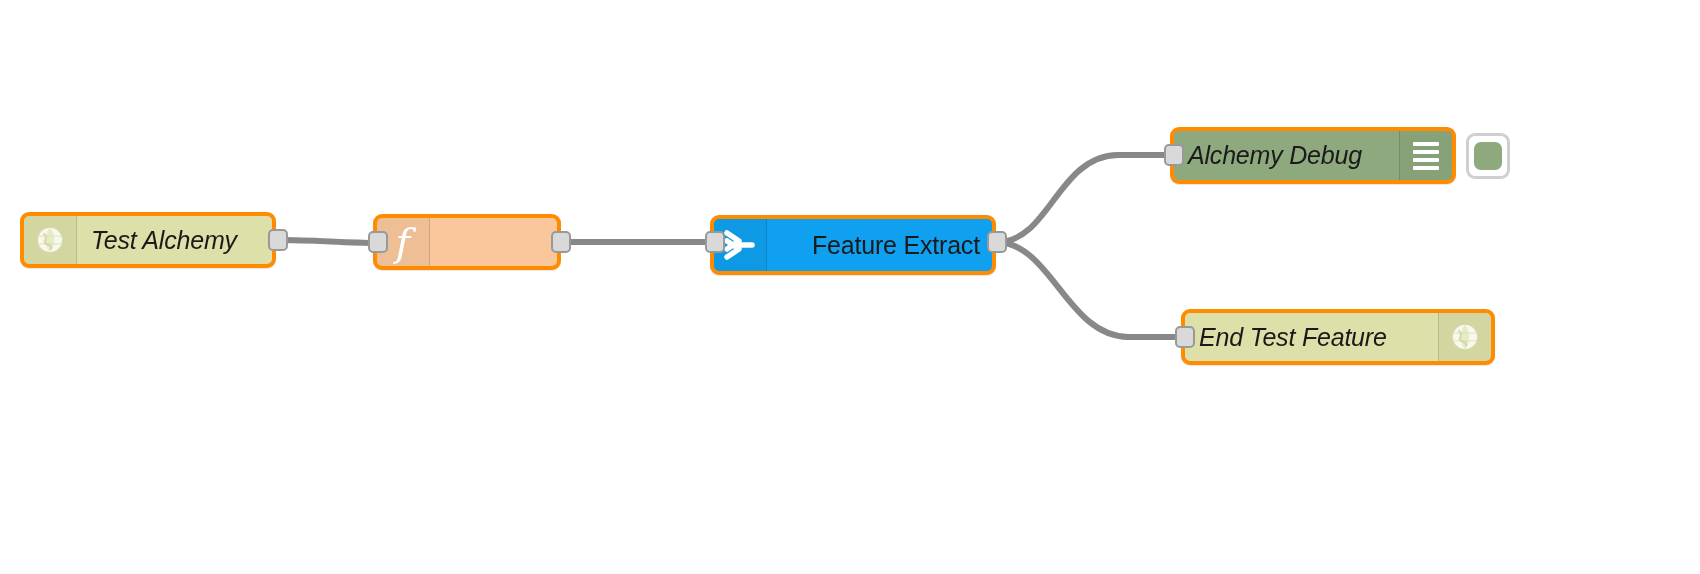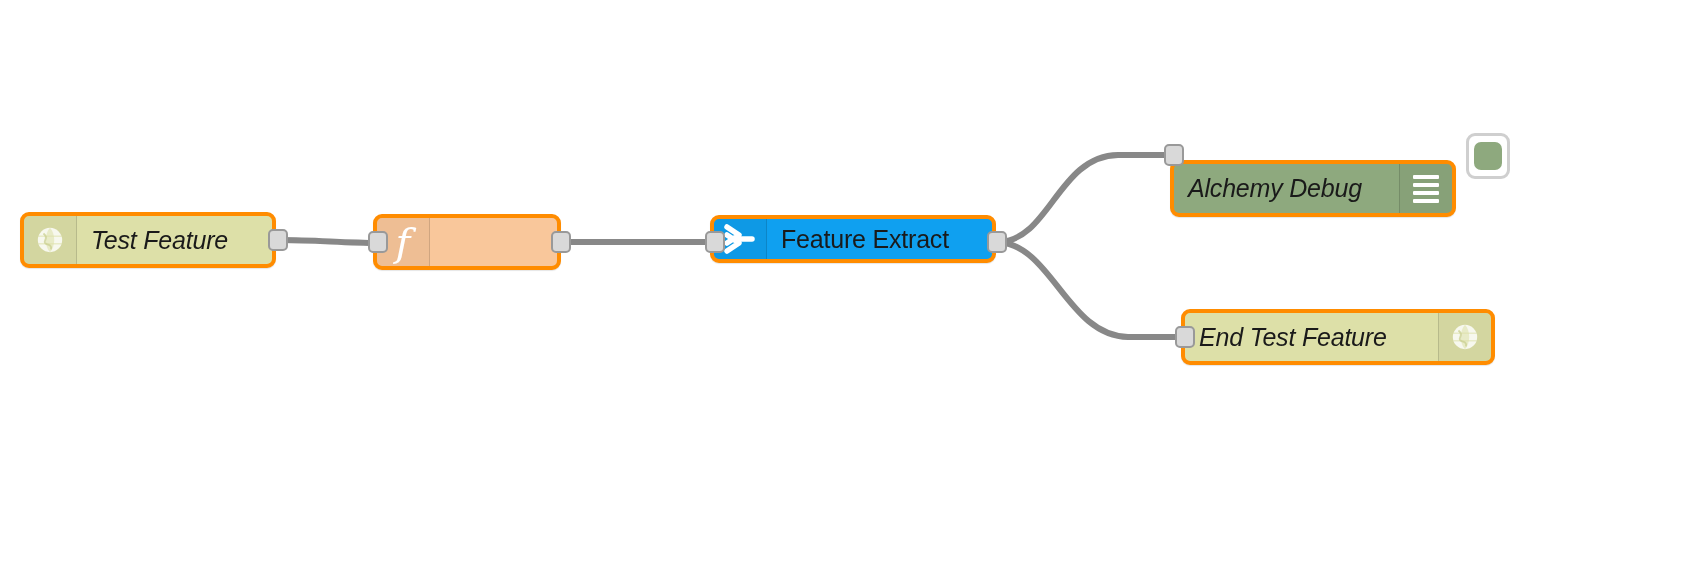--- a/index.html
+++ b/index.html
@@ -163,47 +163,47 @@
 
   <div class="node n-yellow" style="left:20px; top:212px; width:256px; height:56px;">
     <div class="icon-panel left">
       <svg class="glyph" width="30" height="30" viewBox="0 0 32 32" aria-hidden="true">
         <circle cx="16" cy="16" r="13" fill="#ffffff" opacity="0.82"></circle>
         <path d="M16 3 C10 9 10 23 16 29 C22 23 22 9 16 3 Z" fill="#dde0a8" opacity="0.55"></path>
         <path d="M3.5 12 H28.5 M3.5 20 H28.5" stroke="#dde0a8" stroke-width="1.6" opacity="0.55" fill="none"></path>
         <path d="M9 9 q4 3 2 7 q-2 4 3 5 q4 1 3 5" stroke="#c9cf90" stroke-width="2" fill="none" opacity="0.75"></path>
       </svg>
     </div>
-    <div class="node-label">Test Feature</div>
+    <div class="node-label">Test Alchemy</div>
   </div>
   <div class="port" style="left:268px; top:229px;"></div>
 
   <div class="node n-peach" style="left:373px; top:214px; width:188px; height:56px;">
     <div class="icon-panel left">
       <span class="fn-glyph">𝑓</span>
     </div>
     <div class="node-label"></div>
   </div>
   <div class="port" style="left:368px; top:231px;"></div>
   <div class="port" style="left:551px; top:231px;"></div>
 
-  <div class="node n-blue" style="left:710px; top:215px; width:286px; height:48px;">
+  <div class="node n-blue" style="left:710px; top:215px; width:286px; height:60px;gap:31px;">
     <div class="icon-panel left">
       <svg class="glyph" width="34" height="30" viewBox="0 0 34 30" aria-hidden="true">
         <path d="M4 3 L16 11 L4 19" stroke="#ffffff" stroke-width="5.5" fill="none" stroke-linecap="round" stroke-linejoin="round"></path>
         <path d="M4 11 L16 19 L4 27" stroke="#ffffff" stroke-width="5.5" fill="none" stroke-linecap="round" stroke-linejoin="round"></path>
         <path d="M16 15 L29 15" stroke="#ffffff" stroke-width="5.5" fill="none" stroke-linecap="round"></path>
       </svg>
     </div>
     <div class="node-label upright">Feature Extract</div>
   </div>
   <div class="port" style="left:705px; top:231px;"></div>
   <div class="port" style="left:987px; top:231px;"></div>
 
-  <div class="node n-green" style="left:1170px; top:127px; width:286px; height:57px;margin-top:33px;">
+  <div class="node n-green" style="left:1170px; top:127px; width:286px; height:57px;">
     <div class="node-label">Alchemy Debug</div>
     <div class="icon-panel right">
       <span class="bars">
         <i></i>
           <i></i>
           <i></i>
           <i></i>
       </span>
     </div>
   </div>

